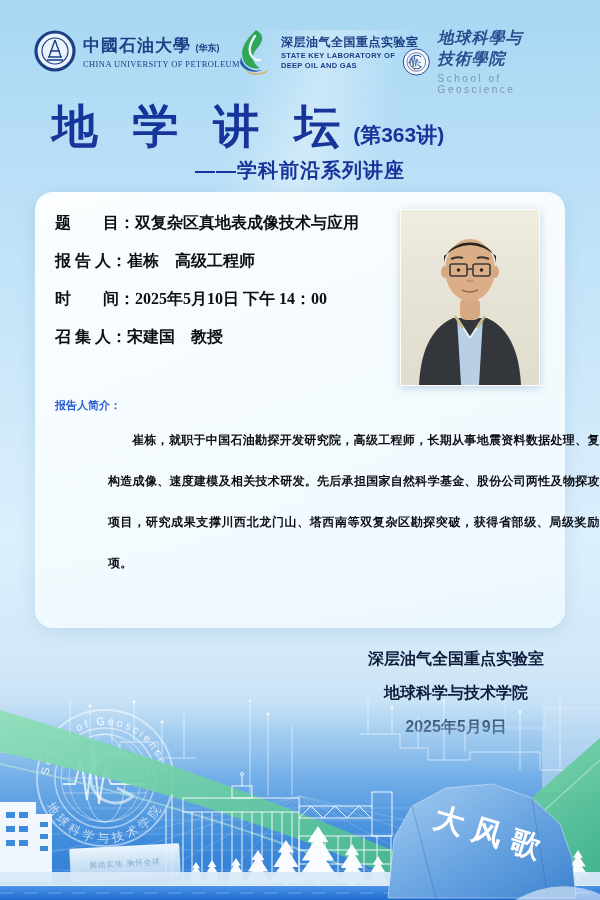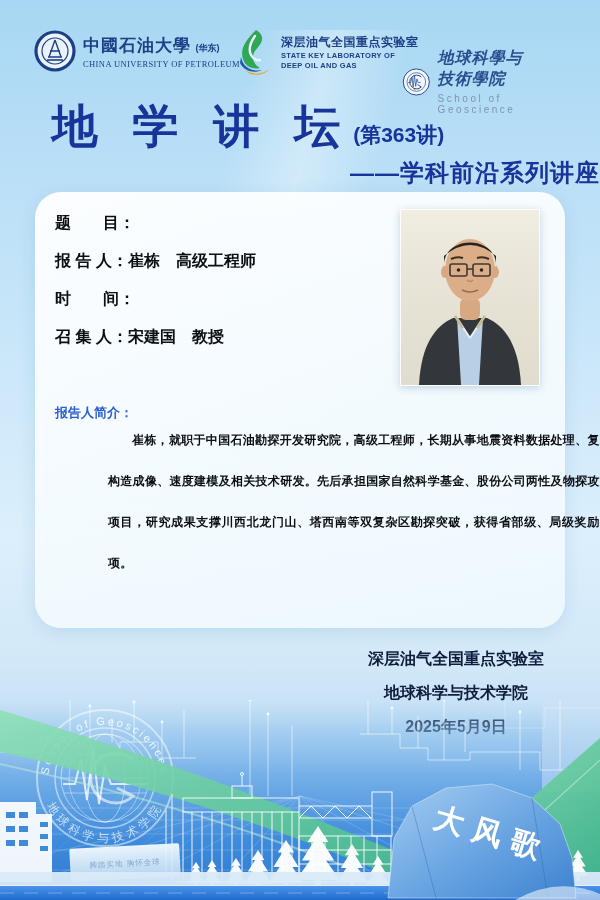--- a/index.html
+++ b/index.html
@@ -9,46 +9,46 @@
     font-family:"Liberation Sans","DejaVu Sans",sans-serif;
     background:linear-gradient(180deg,#a7d7f3 0%,#b7def6 16%,#cde8fa 42%,#dceffc 60%,#d2e8f8 74%,#bfdcf4 82%);
   }
   .streak{position:absolute;left:0;top:30px;width:600px;height:180px;pointer-events:none;
     background:linear-gradient(105deg,rgba(255,255,255,0) 40%,rgba(255,255,255,.35) 52%,rgba(255,255,255,0) 64%);}
   
   .logos{position:absolute;left:0;top:24px;width:489px;height:64px;}
   .logo{position:absolute;display:flex;align-items:center;gap:7px;}
   .logo-univ{left:34px;top:6px;}
   .logo-lab{left:236px;top:4px;}
-  .logo-school{left:402px;top:4px;margin-top:20px;}
+  .logo-school{left:402px;top:4px;}
   .logo-text{display:flex;flex-direction:column;justify-content:center;}
   .univ-cn{font-family:"DejaVu Serif","Liberation Serif",serif;font-weight:bold;font-size:17px;color:#1d3f86;letter-spacing:1px;}
   .univ-suffix{font-size:9px;font-weight:bold;color:#1d3f86;}
   .univ-en{font-family:"Liberation Serif","DejaVu Serif",serif;font-size:8.5px;color:#1d3f86;letter-spacing:.4px;margin-top:2px;}
   .lab-cn{font-size:12px;font-weight:bold;color:#1d3f86;letter-spacing:.5px;}
   .lab-en{font-size:7.5px;font-weight:bold;color:#1d3f86;letter-spacing:.3px;line-height:1.3;}
   .school-cn{font-family:"DejaVu Serif","Liberation Serif",serif;font-weight:bold;font-size:16px;color:#2a4d8f;letter-spacing:1px;font-style:italic;}
   .school-en{font-size:10px;color:#7c95b5;letter-spacing:2.5px;margin-top:3px;}
   
   .title-row{position:absolute;left:0;top:96px;width:496px;text-align:center;white-space:nowrap;}
   .title-main{font-size:46px;font-weight:900;color:#17349a;letter-spacing:11px;}
   .title-issue{font-size:21px;font-weight:800;color:#17349a;margin-left:2px;}
-  .subtitle{position:absolute;left:0;top:157px;width:600px;text-align:right;
-    font-size:24px;font-weight:800;color:#17349a;letter-spacing:1px;}
-  
-  .card{position:absolute;left:35px;top:192px;width:530px;height:436px;border-radius:26px;
+  .subtitle{position:absolute;left:0;top:157px;width:600px;text-align:center;
+    font-size:20px;font-weight:800;color:#17349a;letter-spacing:1px;}
+  
+  .card{position:absolute;left:35px;top:192px;width:530px;height:436px;border-radius:18px;
     background:linear-gradient(165deg,rgba(255,255,255,.95) 0%,rgba(240,250,255,.84) 100%);
-    box-shadow:0 4px 16px rgba(80,140,190,.18);}
+    box-shadow:0 4px 16px rgba(80,140,190,.18);font-family:Liberation Serif, serif;}
   .info-rows{position:absolute;left:20px;top:12px;width:345px;}
   .info-row{height:38px;display:flex;align-items:center;font-size:16px;font-weight:800;color:#0c0e14;}
   .info-label{white-space:pre;}
   .info-value{white-space:pre;}
   .photo-frame{position:absolute;left:365px;top:17px;width:140px;height:177px;
     border:1px solid rgba(255,255,255,.9);box-shadow:0 2px 8px rgba(60,110,160,.28);background:#e9e5d8;}
-  .bio-heading{position:absolute;left:20px;top:212px;font-size:13px;font-weight:800;color:#2a5ed0;}
+  .bio-heading{position:absolute;left:20px;top:206px;font-size:11px;font-weight:800;color:#2a5ed0;}
   .bio-text{position:absolute;left:29px;top:228px;width:504px;
     font-size:12px;font-weight:700;color:#0c0e14;line-height:41px;
     text-align:justify;text-indent:2em;letter-spacing:.2px;margin-left:44px;}
   
   .footer-block{position:absolute;left:320px;top:642px;width:272px;text-align:center;
     font-size:16px;font-weight:800;color:#0f1c3c;line-height:34px;}
   
   .illustration{position:absolute;left:0;top:700px;width:600px;height:200px;}
 </style>
 </head>
@@ -106,27 +106,29 @@
 
   <div class="title-row">
     <span class="title-main">地 学 讲 坛</span><span class="title-issue">(第363讲)</span>
   </div>
   <div class="subtitle">——学科前沿系列讲座</div>
 
   <div class="card">
     <div class="info-rows">
       <div class="info-row">
         <span class="info-label">题　　目：</span>
+          <span class="info-value">双复杂区真地表成像技术与应用</span>
       </div>
       <div class="info-row">
         <span class="info-label">报 告 人：</span>
           <span class="info-value">崔栋　高级工程师</span>
       </div>
       <div class="info-row">
         <span class="info-label">时　　间：</span>
+          <span class="info-value">2025年5月10日 下午 14：00</span>
       </div>
       <div class="info-row">
         <span class="info-label">召 集 人：</span>
           <span class="info-value">宋建国　教授</span>
       </div>
     </div>
 
     <div class="photo-frame">
       <svg width="138" height="175" viewBox="0 0 138 175">
         <rect width="138" height="175" fill="#e9e5d8"></rect>

